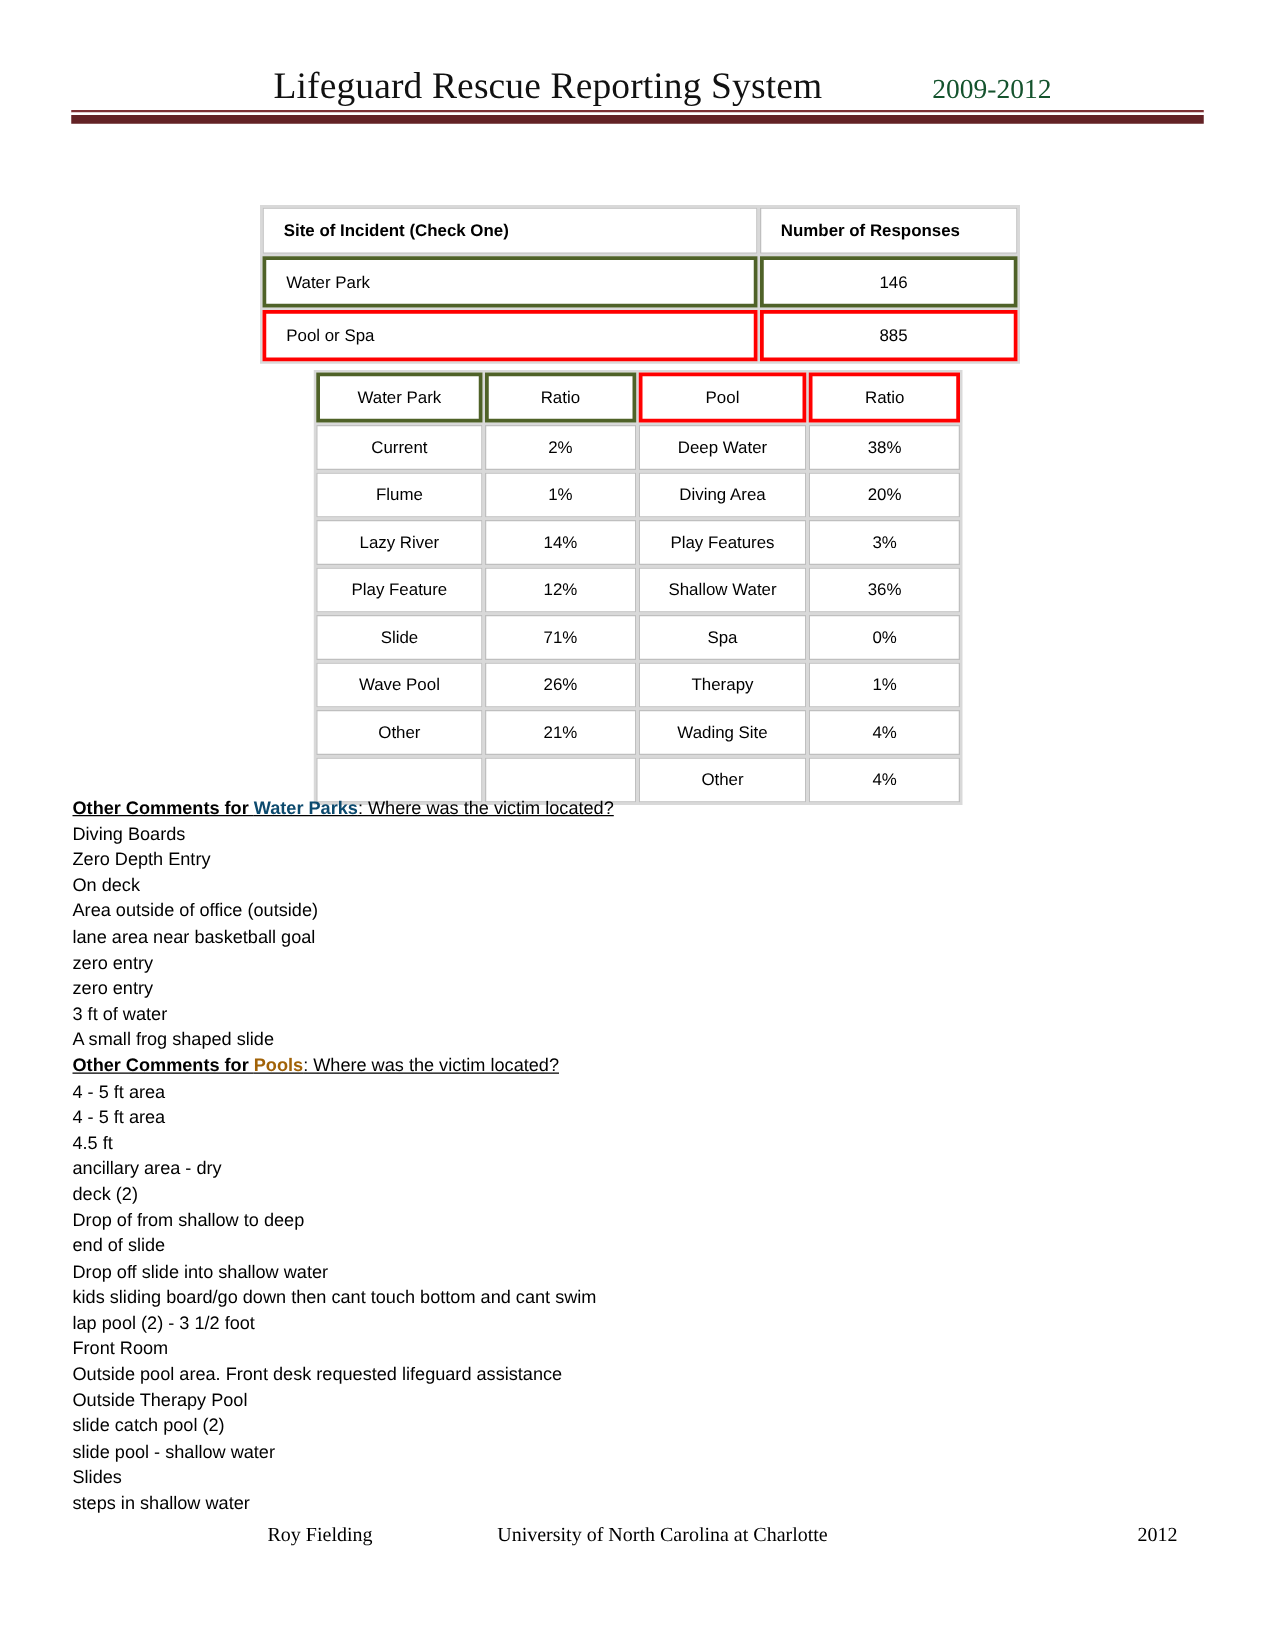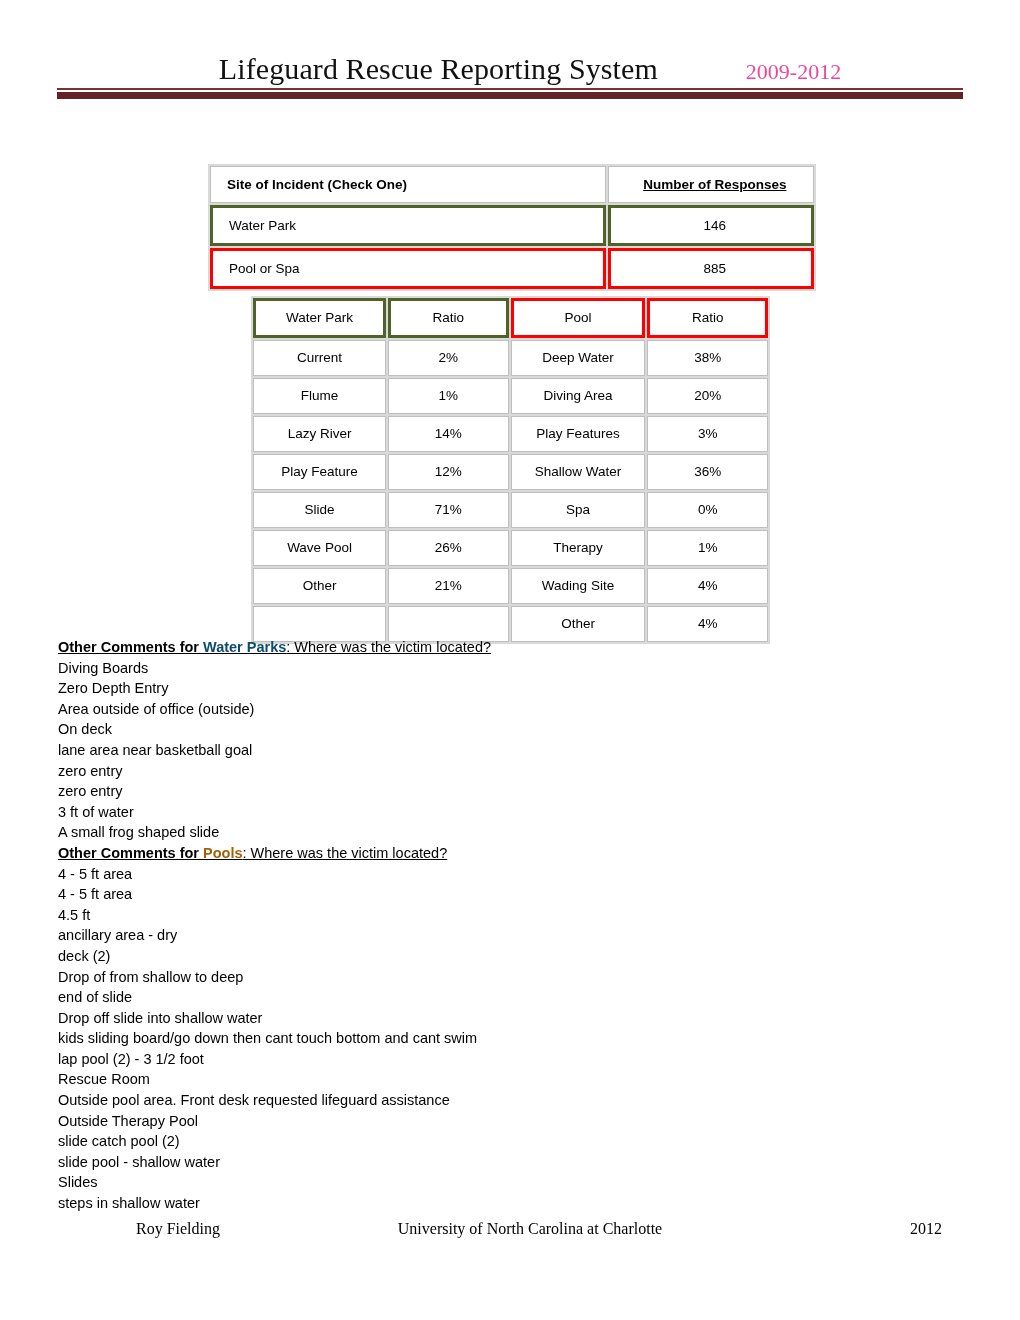--- a/index.html
+++ b/index.html
@@ -36,21 +36,21 @@
     font-size: 30px;
     font-weight: 400;
     letter-spacing: 0.1px;
     color: #111111;
     white-space: nowrap;
   }
   .doc-years {
     font-family: "Liberation Serif", serif;
     font-size: 22px;
     font-weight: 400;
-    color: #ec4899;
+    color: #14532d;
     white-space: nowrap;
   }
   .header-rule {
     position: absolute;
     left: 0;
     top: 36px;
     width: 906px;
   }
   .header-rule .thin {
     height: 2px;
@@ -95,22 +95,20 @@
     padding-left: 16px;
   }
   .t1-head-left {
     width: 398px;
     font-weight: bold;
     text-align: left;
   }
   .t1-head-right {
     width: 190px;
     font-weight: bold;
-    text-align: center;
-    text-decoration: underline;
   }
   .cell-left { text-align: left; }
   .cell-center { text-align: center; }
 
   td.hl-green {
     border: 3px solid #4f6228 !important;
     box-shadow: inset 0 0 0 2px #ffffff;
   }
   td.hl-red {
     border: 3px solid #ff0000 !important;
@@ -166,21 +164,21 @@
   .doc-footer {
     position: absolute;
     left: 58px;
     top: 1220px;
     width: 906px;
     font-family: "Liberation Serif", serif;
     font-size: 16px;
     display: flex;
     align-items: baseline;
   }
-  .foot-author { width: 240px; text-align: center; }
+  .foot-author { width: 240px; text-align: right; }
   .foot-org    { flex: 1; text-align: center; padding-right: 60px;}
   .foot-year   { width: 120px; text-align: right; padding-right: 22px;}
 </style>
 </head>
 <body>
 
 <div class="doc-header">
   <div class="title-row">
     <span class="doc-title">Lifeguard Rescue Reporting System</span>
     <span class="doc-years">2009-2012</span>
@@ -270,43 +268,43 @@
 </table>
 
 <div class="comments">
 
   <div class="comment-line comment-heading">
     <span>Other Comments for </span><span class="kw-green">Water Parks</span><span class="tail">: Where was the victim located?</span>
   </div>
 
   <div class="comment-line">Diving Boards</div>
   <div class="comment-line">Zero Depth Entry</div>
+  <div class="comment-line">On deck</div>
   <div class="comment-line">Area outside of office (outside)</div>
-  <div class="comment-line">On deck</div>
   <div class="comment-line">lane area near basketball goal</div>
   <div class="comment-line">zero entry</div>
   <div class="comment-line">zero entry</div>
   <div class="comment-line">3 ft of water</div>
   <div class="comment-line">A small frog shaped slide</div>
 
   <div class="comment-line comment-heading">
     <span>Other Comments for </span><span class="kw-red">Pools</span><span class="tail">: Where was the victim located?</span>
   </div>
 
   <div class="comment-line">4 - 5 ft area</div>
   <div class="comment-line">4 - 5 ft area</div>
   <div class="comment-line">4.5 ft</div>
   <div class="comment-line">ancillary area - dry</div>
   <div class="comment-line">deck (2)</div>
   <div class="comment-line">Drop of from shallow to deep</div>
   <div class="comment-line">end of slide</div>
   <div class="comment-line">Drop off slide into shallow water</div>
   <div class="comment-line">kids sliding board/go down then cant touch bottom and cant swim</div>
   <div class="comment-line">lap pool (2) - 3 1/2 foot</div>
-  <div class="comment-line">Rescue Room</div>
+  <div class="comment-line">Front Room</div>
   <div class="comment-line">Outside pool area. Front desk requested lifeguard assistance</div>
   <div class="comment-line">Outside Therapy Pool</div>
   <div class="comment-line">slide catch pool (2)</div>
   <div class="comment-line">slide pool - shallow water</div>
   <div class="comment-line">Slides</div>
   <div class="comment-line">steps in shallow water</div>
 </div>
 
 <div class="doc-footer">
   <span class="foot-author">Roy Fielding</span>

